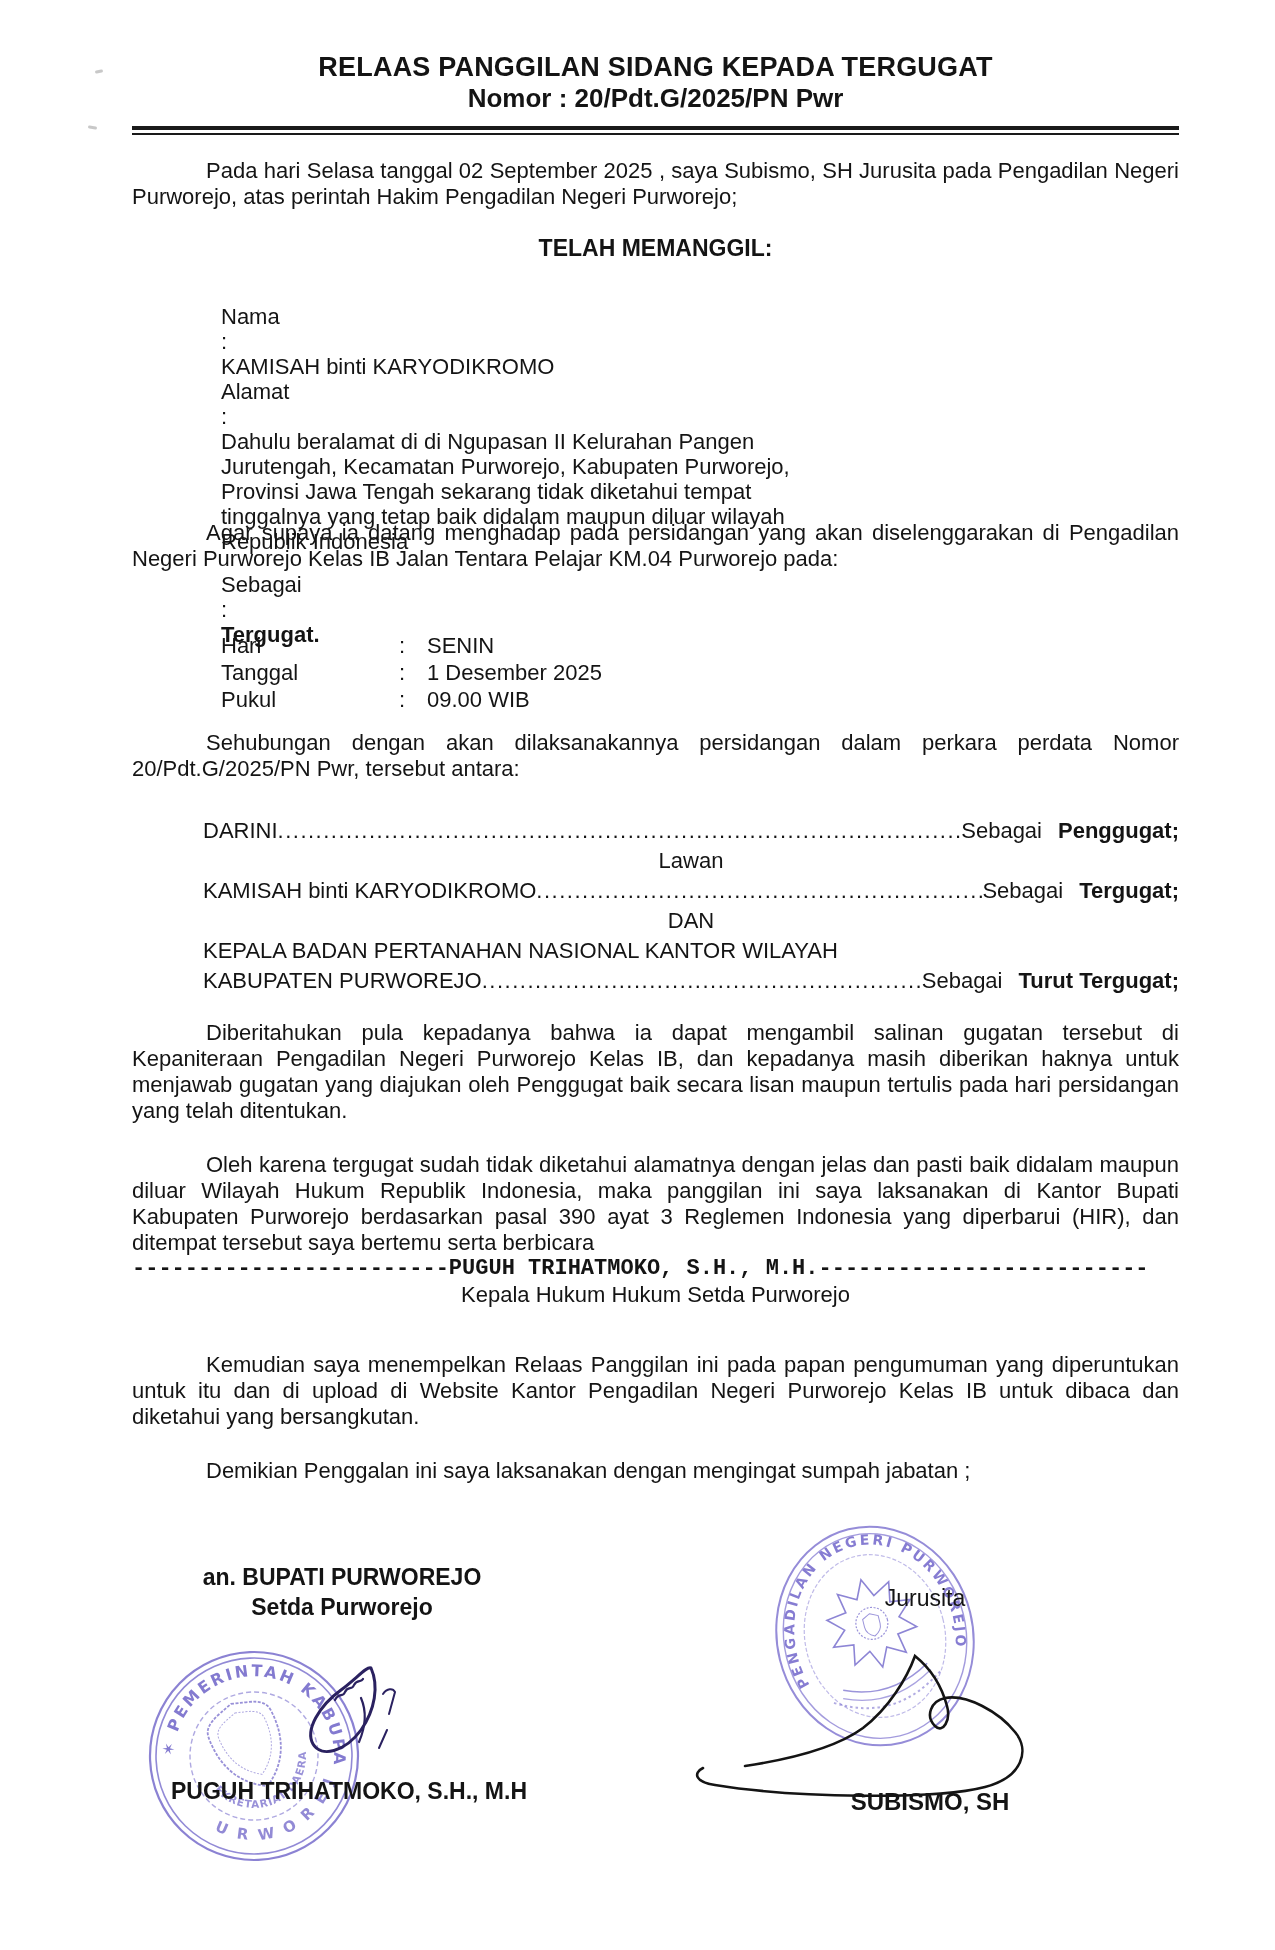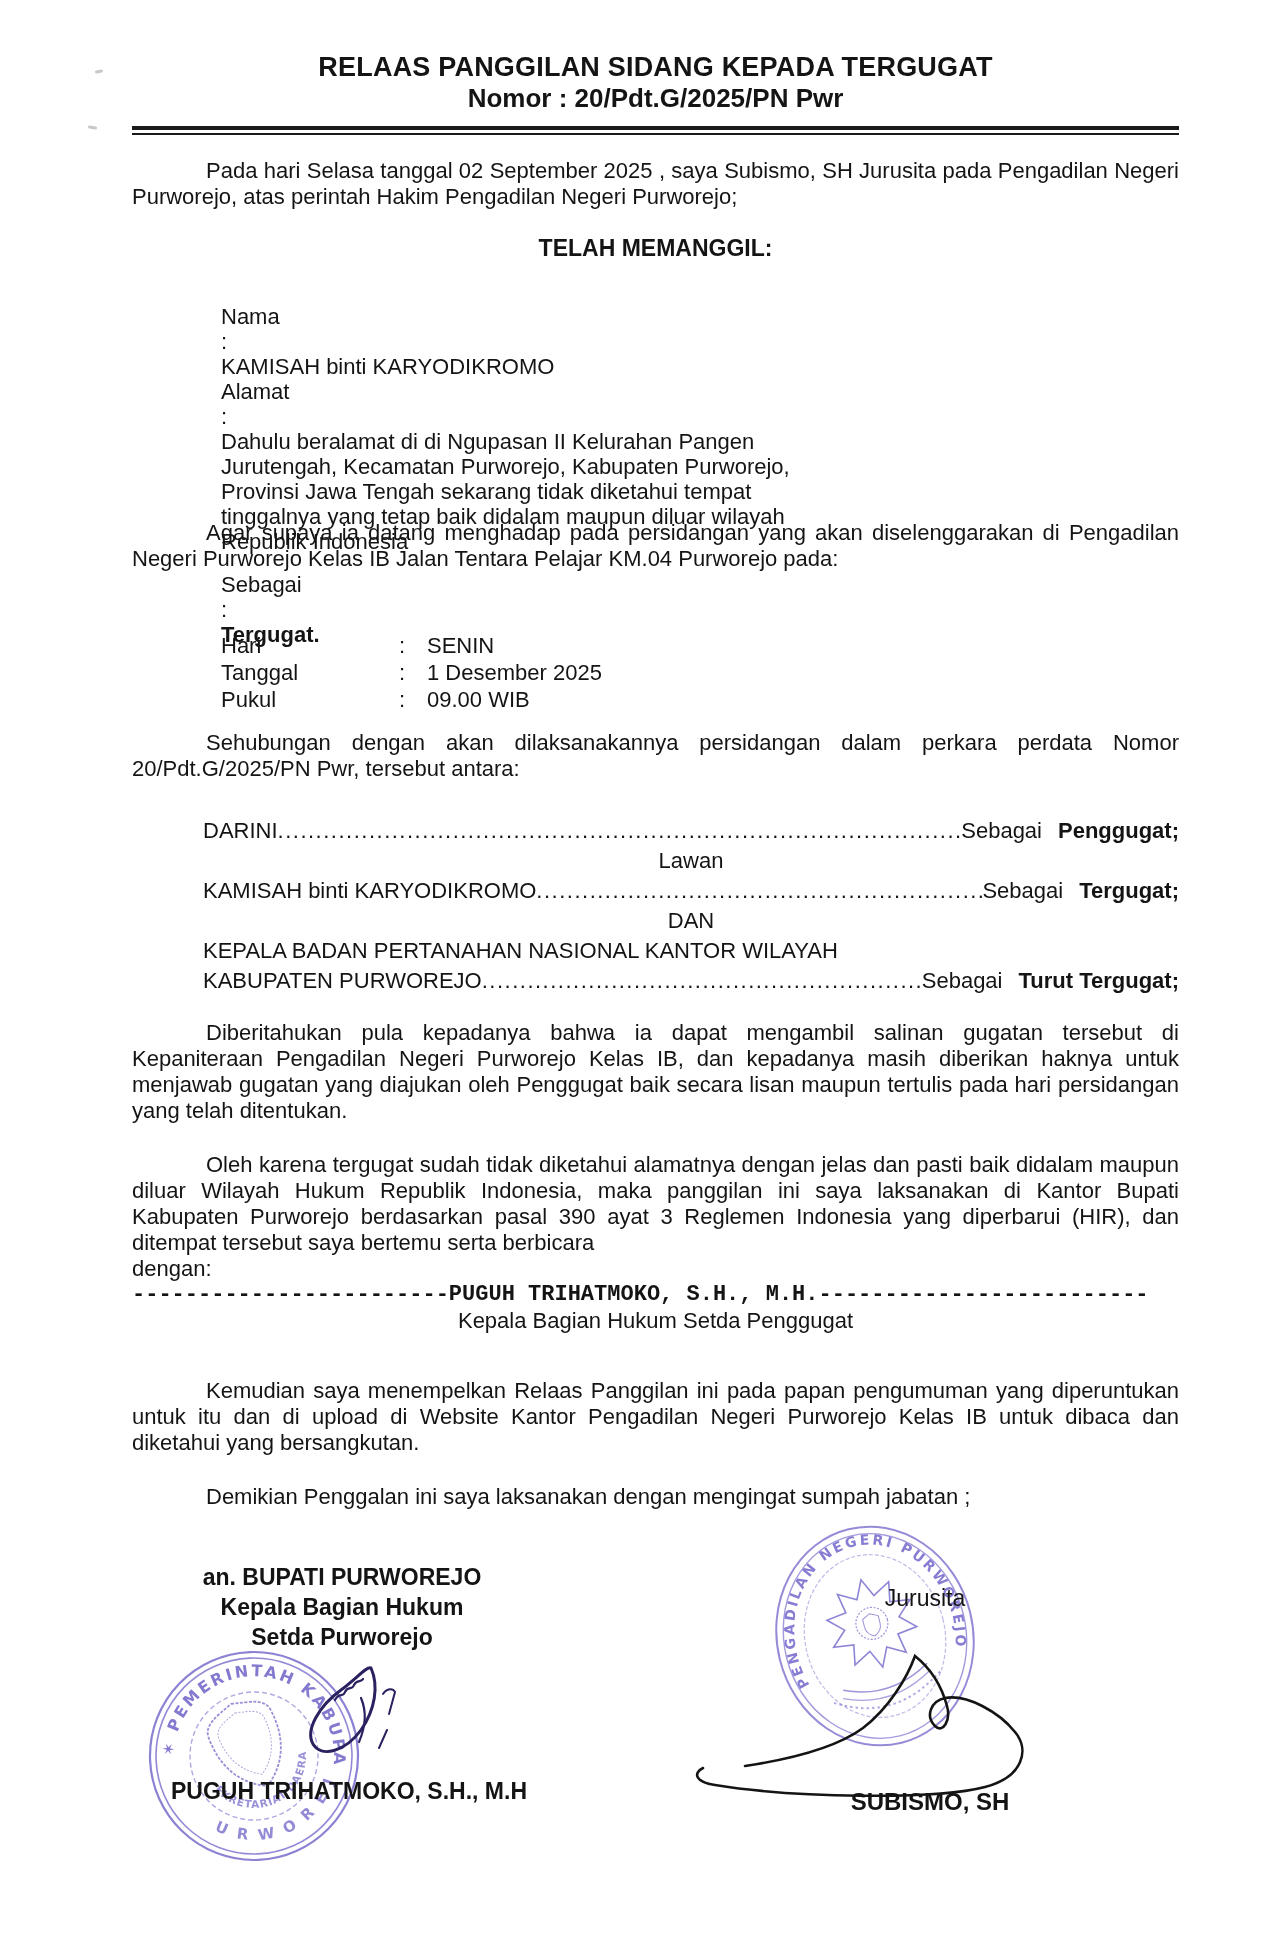--- a/index.html
+++ b/index.html
@@ -133,23 +133,22 @@
       <span class="party-name">KABUPATEN PURWOREJO</span>
       <span class="leader">........................................................................................................................................................</span>
       <span class="sebagai">Sebagai</span>
       <span class="role">Turut Tergugat;</span>
     </div>
   </div>
 
   <div id="lower" class="abs">
     <div class="para" id="p-notice">Diberitahukan pula kepadanya bahwa ia dapat mengambil salinan gugatan tersebut di Kepaniteraan Pengadilan Negeri Purworejo Kelas IB, dan kepadanya masih diberikan haknya untuk menjawab gugatan yang diajukan oleh Penggugat baik secara lisan maupun tertulis pada hari persidangan yang telah ditentukan.</div>
     <div class="para" id="p-service">Oleh karena tergugat sudah tidak diketahui alamatnya dengan jelas dan pasti baik didalam maupun diluar Wilayah Hukum Republik Indonesia, maka panggilan ini saya laksanakan di Kantor Bupati Kabupaten Purworejo berdasarkan pasal 390 ayat 3 Reglemen Indonesia yang diperbarui (HIR), dan ditempat tersebut saya bertemu serta berbicara</div>
-    <div id="service-closing">dengan:</div>
     <div id="met-name">------------------------PUGUH TRIHATMOKO, S.H., M.H.-------------------------</div>
-    <div id="met-title">Kepala Bagian Hukum Setda Penggugat</div>
+    <div id="met-title">Kepala Hukum Hukum Setda Purworejo</div>
     <div class="para" id="p-posting">Kemudian saya menempelkan Relaas Panggilan ini pada papan pengumuman yang diperuntukan untuk itu dan di upload di Website Kantor Pengadilan Negeri Purworejo Kelas IB untuk dibaca dan diketahui yang bersangkutan.</div>
     <div id="p-closing">Demikian Penggalan ini saya laksanakan dengan mengingat sumpah jabatan ;</div>
   </div>
 
   <svg id="stamp-left" class="abs" width="226" height="246" viewBox="0 0 226 246">
     <g transform="rotate(-24 113 118)" stroke="#6e63c8" fill="none">
       <circle cx="113" cy="118" r="104" stroke-width="2.2" opacity="0.8"></circle>
       <circle cx="113" cy="118" r="98" stroke-width="1.6" opacity="0.75"></circle>
       <circle cx="113" cy="118" r="64" stroke-width="1.4" opacity="0.55" stroke-dasharray="5 3"></circle>
       <path id="lst-top" d="M 37.8,90.6 A 80,80 0 1 1 182.3,158" stroke="none"></path>
@@ -198,21 +197,20 @@
   </svg>
 
   <svg id="scribble-right" class="abs" width="350" height="165" viewBox="0 0 350 165">
     <g stroke="#141414" fill="none" stroke-linecap="round">
       <path d="M 18,128 C 8,133 10,142 30,145 C 110,158 250,160 300,147 C 338,137 345,110 330,92 C 314,72 282,54 260,58 C 246,61 240,76 250,86 C 258,94 266,80 262,66 C 255,40 240,24 230,16 C 222,38 204,68 178,88 C 148,110 100,120 60,126" stroke-width="2.6"></path>
     </g>
   </svg>
 
   <div id="sig-left-head" class="abs">
     <div>an. BUPATI PURWOREJO</div>
-    <div>Kepala Bagian Hukum</div>
     <div>Setda Purworejo</div>
   </div>
   <div id="sig-left-name" class="abs">PUGUH TRIHATMOKO, S.H., M.H</div>
 
   <div id="sig-right-title" class="abs">Jurusita</div>
   <div id="sig-right-name" class="abs">SUBISMO, SH</div>
 
 </div>
 
 </body></html>

